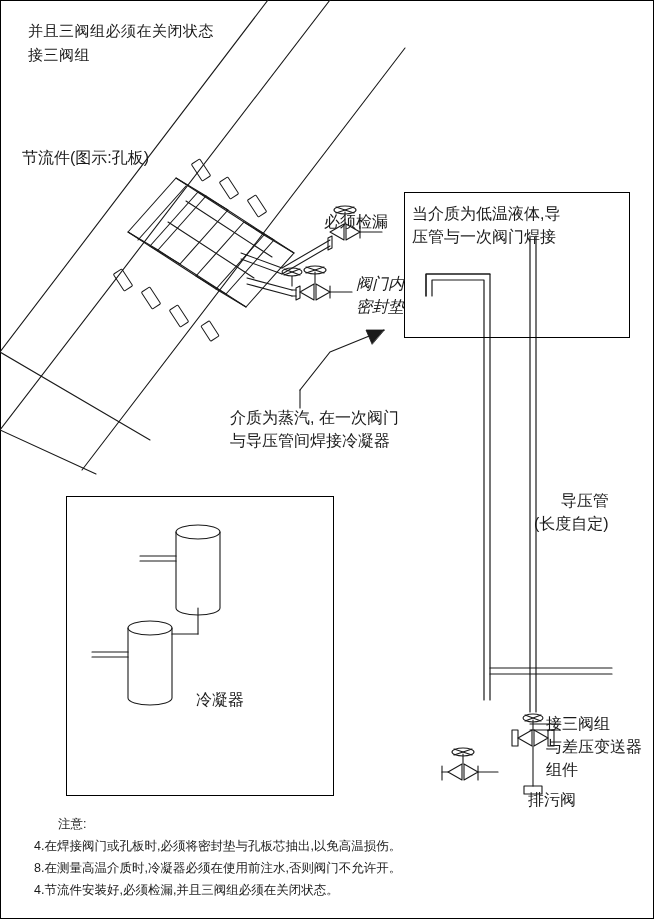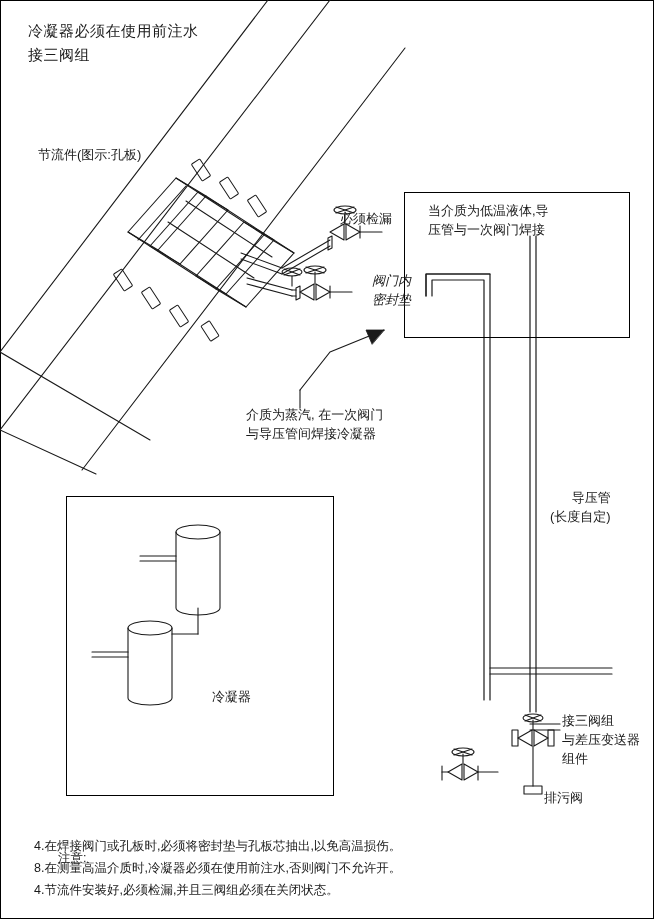--- a/index.html
+++ b/index.html
@@ -11,21 +11,21 @@
     position:relative;
     overflow:hidden;
   }
   #frame{
     position:absolute;left:0;top:0;width:654px;height:919px;
     border:1px solid #000;
     box-sizing:border-box;
   }
   .txt{position:absolute;white-space:pre;line-height:1.45;}
   .title{font-size:15px;letter-spacing:.5px;}
-  .lbl{font-size:13px;margin-left:16px;}
+  .lbl{font-size:16px;}
   .note{font-size:12.5px;line-height:1.75;}
   svg{position:absolute;left:0;top:0;}
   .box{position:absolute;border:1px solid #000;box-sizing:border-box;background:transparent;}
 </style>
 </head>
 <body>
 
 <div id="frame"></div>
 
 <svg width="654" height="919" viewBox="0 0 654 919">
@@ -165,21 +165,21 @@
     </g>
 
     <line x1="24" y1="812" x2="630" y2="812" stroke="#ffffff" stroke-width="0"></line>
   </g>
 </svg>
 
 <div class="box" style="left:404px;top:192px;width:226px;height:146px;"></div>
 <div class="box" style="left:66px;top:496px;width:268px;height:300px;"></div>
 <div class="box" style="left:26px;top:810px;width:604px;height:92px;border:none;"></div>
 
-<div class="txt title" style="left:28px;top:20px;">冷凝器必须在使用前注水</div>
+<div class="txt title" style="left:28px;top:20px;">并且三阀组必须在关闭状态</div>
 <div class="txt title" style="left:28px;top:44px;">接三阀组</div>
 
 <div class="txt lbl" style="left:22px;top:146px;">节流件(图示:孔板)</div>
 
 <div class="txt lbl" style="left:324px;top:210px;">必须检漏</div>
 
 <div class="txt lbl" style="left:356px;top:272px;font-style:italic;">阀门内
 密封垫</div>
 
 <div class="txt lbl" style="left:412px;top:202px;">当介质为低温液体,导
@@ -192,16 +192,16 @@
 (长度自定)</div>
 
 <div class="txt lbl" style="left:196px;top:688px;">冷凝器</div>
 
 <div class="txt lbl" style="left:546px;top:712px;">接三阀组
 与差压变送器
 组件</div>
 
 <div class="txt lbl" style="left:528px;top:790px;font-family:Liberation Mono, monospace;">排污阀</div>
 
-<div class="txt note" style="left:58px;top:814px;margin-top:34px;">注意:</div>
+<div class="txt note" style="left:58px;top:814px;">注意:</div>
 <div class="txt note" style="left:34px;top:836px;">4.在焊接阀门或孔板时,必须将密封垫与孔板芯抽出,以免高温损伤。</div>
 <div class="txt note" style="left:34px;top:858px;">8.在测量高温介质时,冷凝器必须在使用前注水,否则阀门不允许开。</div>
 <div class="txt note" style="left:34px;top:880px;">4.节流件安装好,必须检漏,并且三阀组必须在关闭状态。</div>
 
 </body></html>

